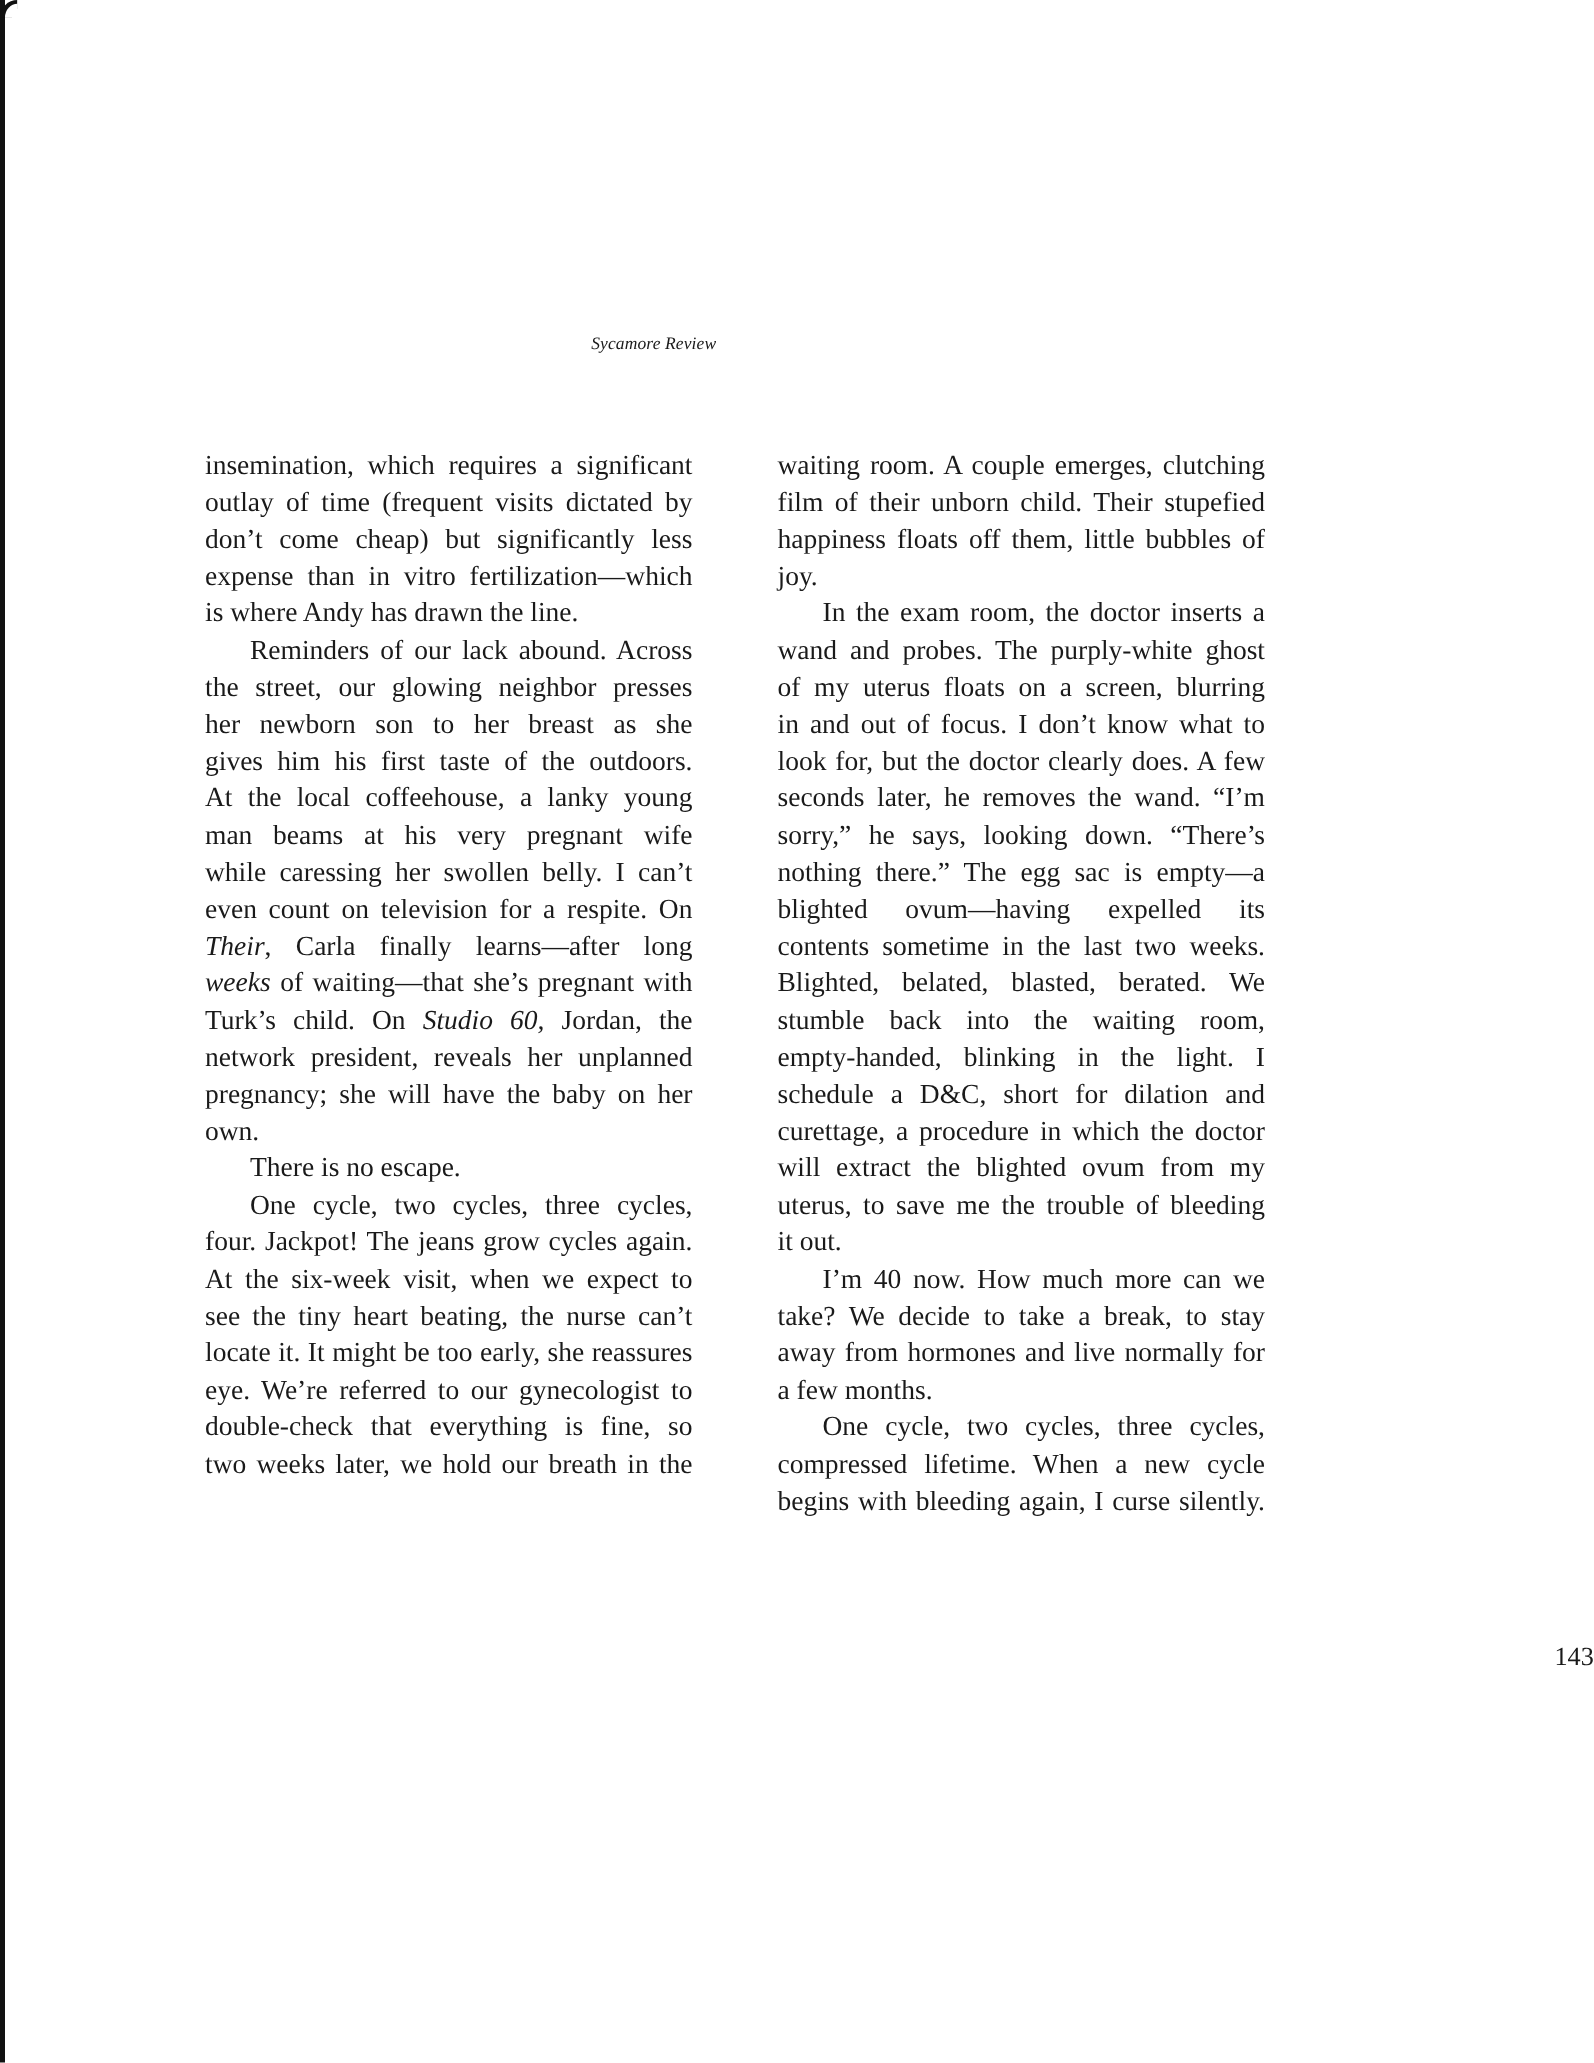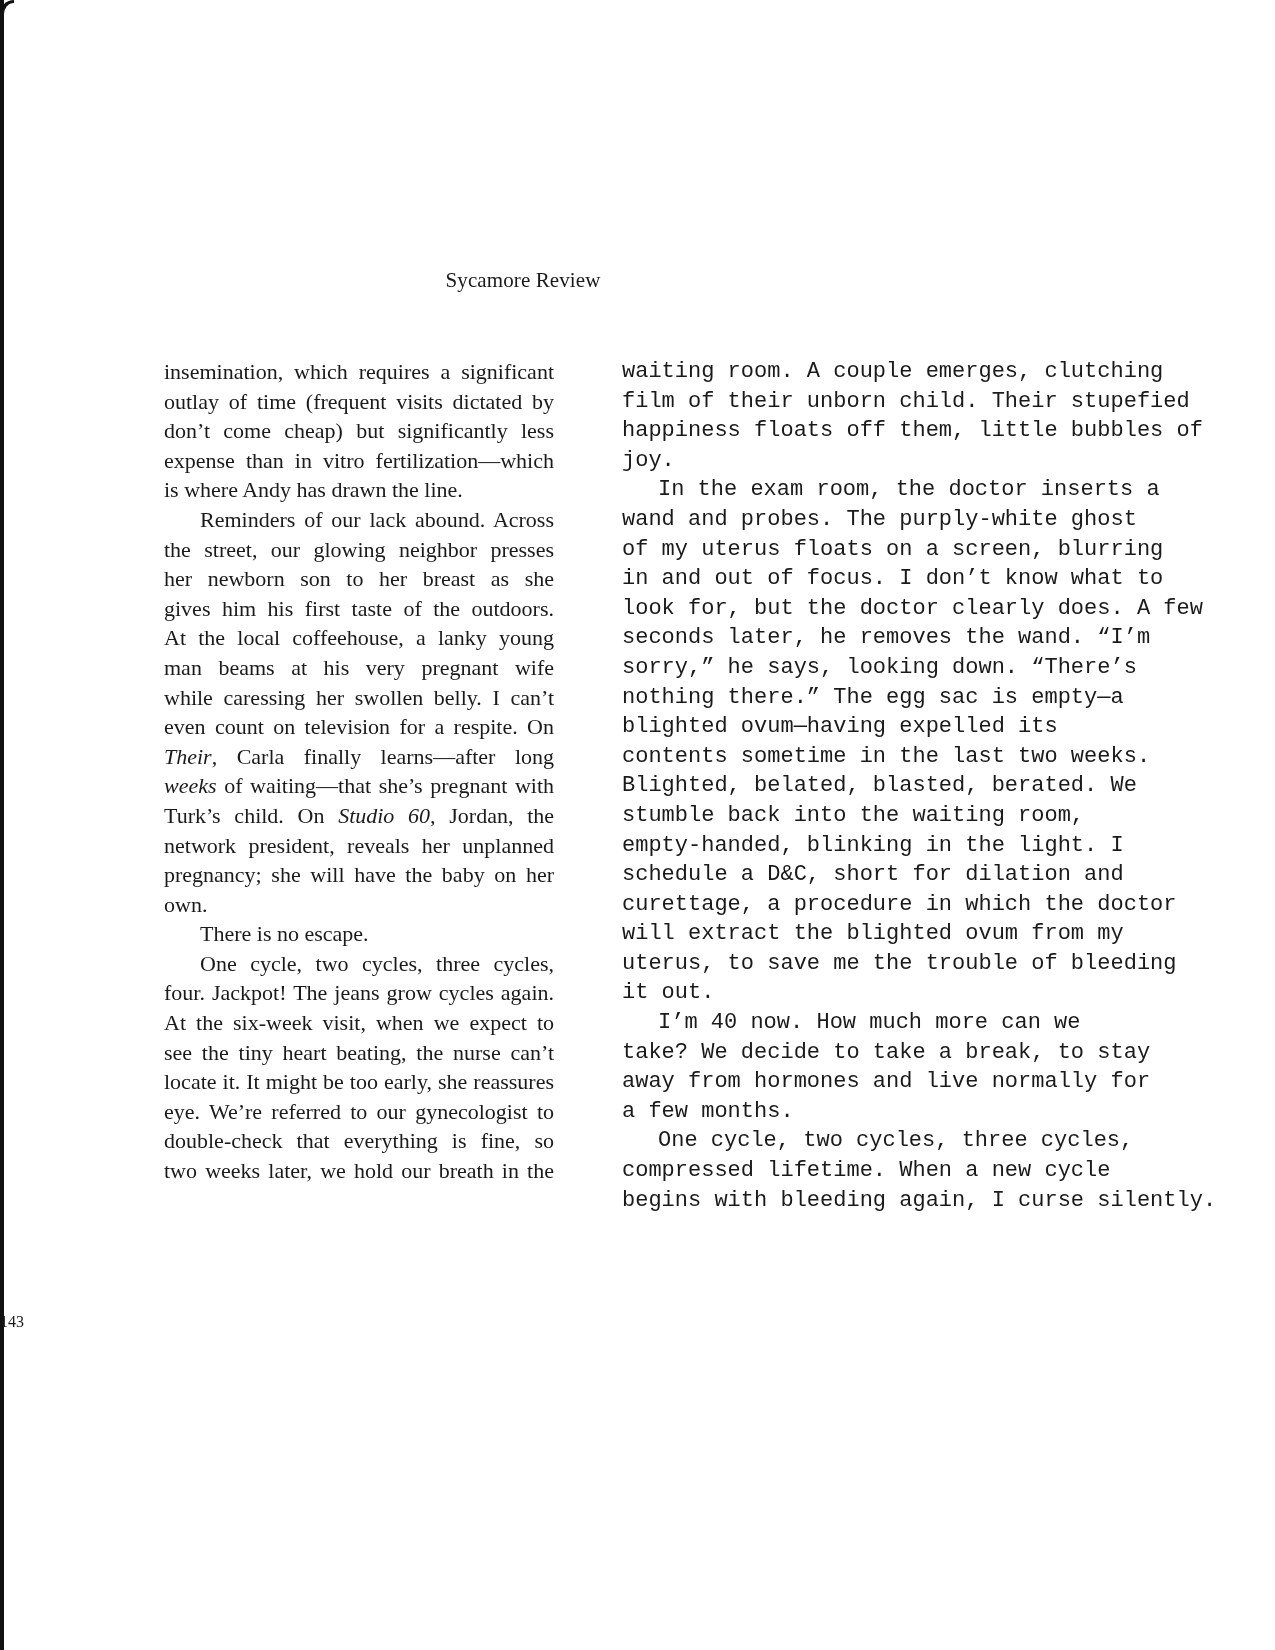--- a/index.html
+++ b/index.html
@@ -33,31 +33,32 @@
     border-left: 4px solid #111;
     border-top-left-radius: 14px;
     box-sizing: border-box;
   }
   .running-head {
     position: absolute;
     top: 268px;
     left: 0;
     width: 1046px;
     text-align: center;
-    font-size: 21px;
+    font-style: italic;
+    font-size: 14px;
     letter-spacing: 0.1px;
   }
   .column {
     position: absolute;
     top: 357px;
     width: 390px;
     font-size: 22px;
   }
   .col-left { left: 164px; }
-  .col-right { left: 622px; font-family: Liberation Mono, monospace; }
+  .col-right { left: 622px; }
   .line {
     display: block;
     height: 29.6px;
     line-height: 29.6px;
     white-space: nowrap;
     text-align: justify;
     text-align-last: justify;
   }
   .line.last {
     text-align: right;
@@ -65,22 +66,22 @@
   }
   .line.indent {
     padding-left: 36px;
   }
   .it { font-style: italic; }
   .folio {
     position: absolute;
     top: 1313px;
     left: 0;
     width: 1275px;
-    text-align: left;
-    font-size: 16px;
+    text-align: right;
+    font-size: 21px;
   }
 </style>
 </head>
 <body>
 
 <div class="scan-edge"></div>
 <div class="scan-corner"></div>
 
 <div class="running-head">Sycamore Review</div>
 

